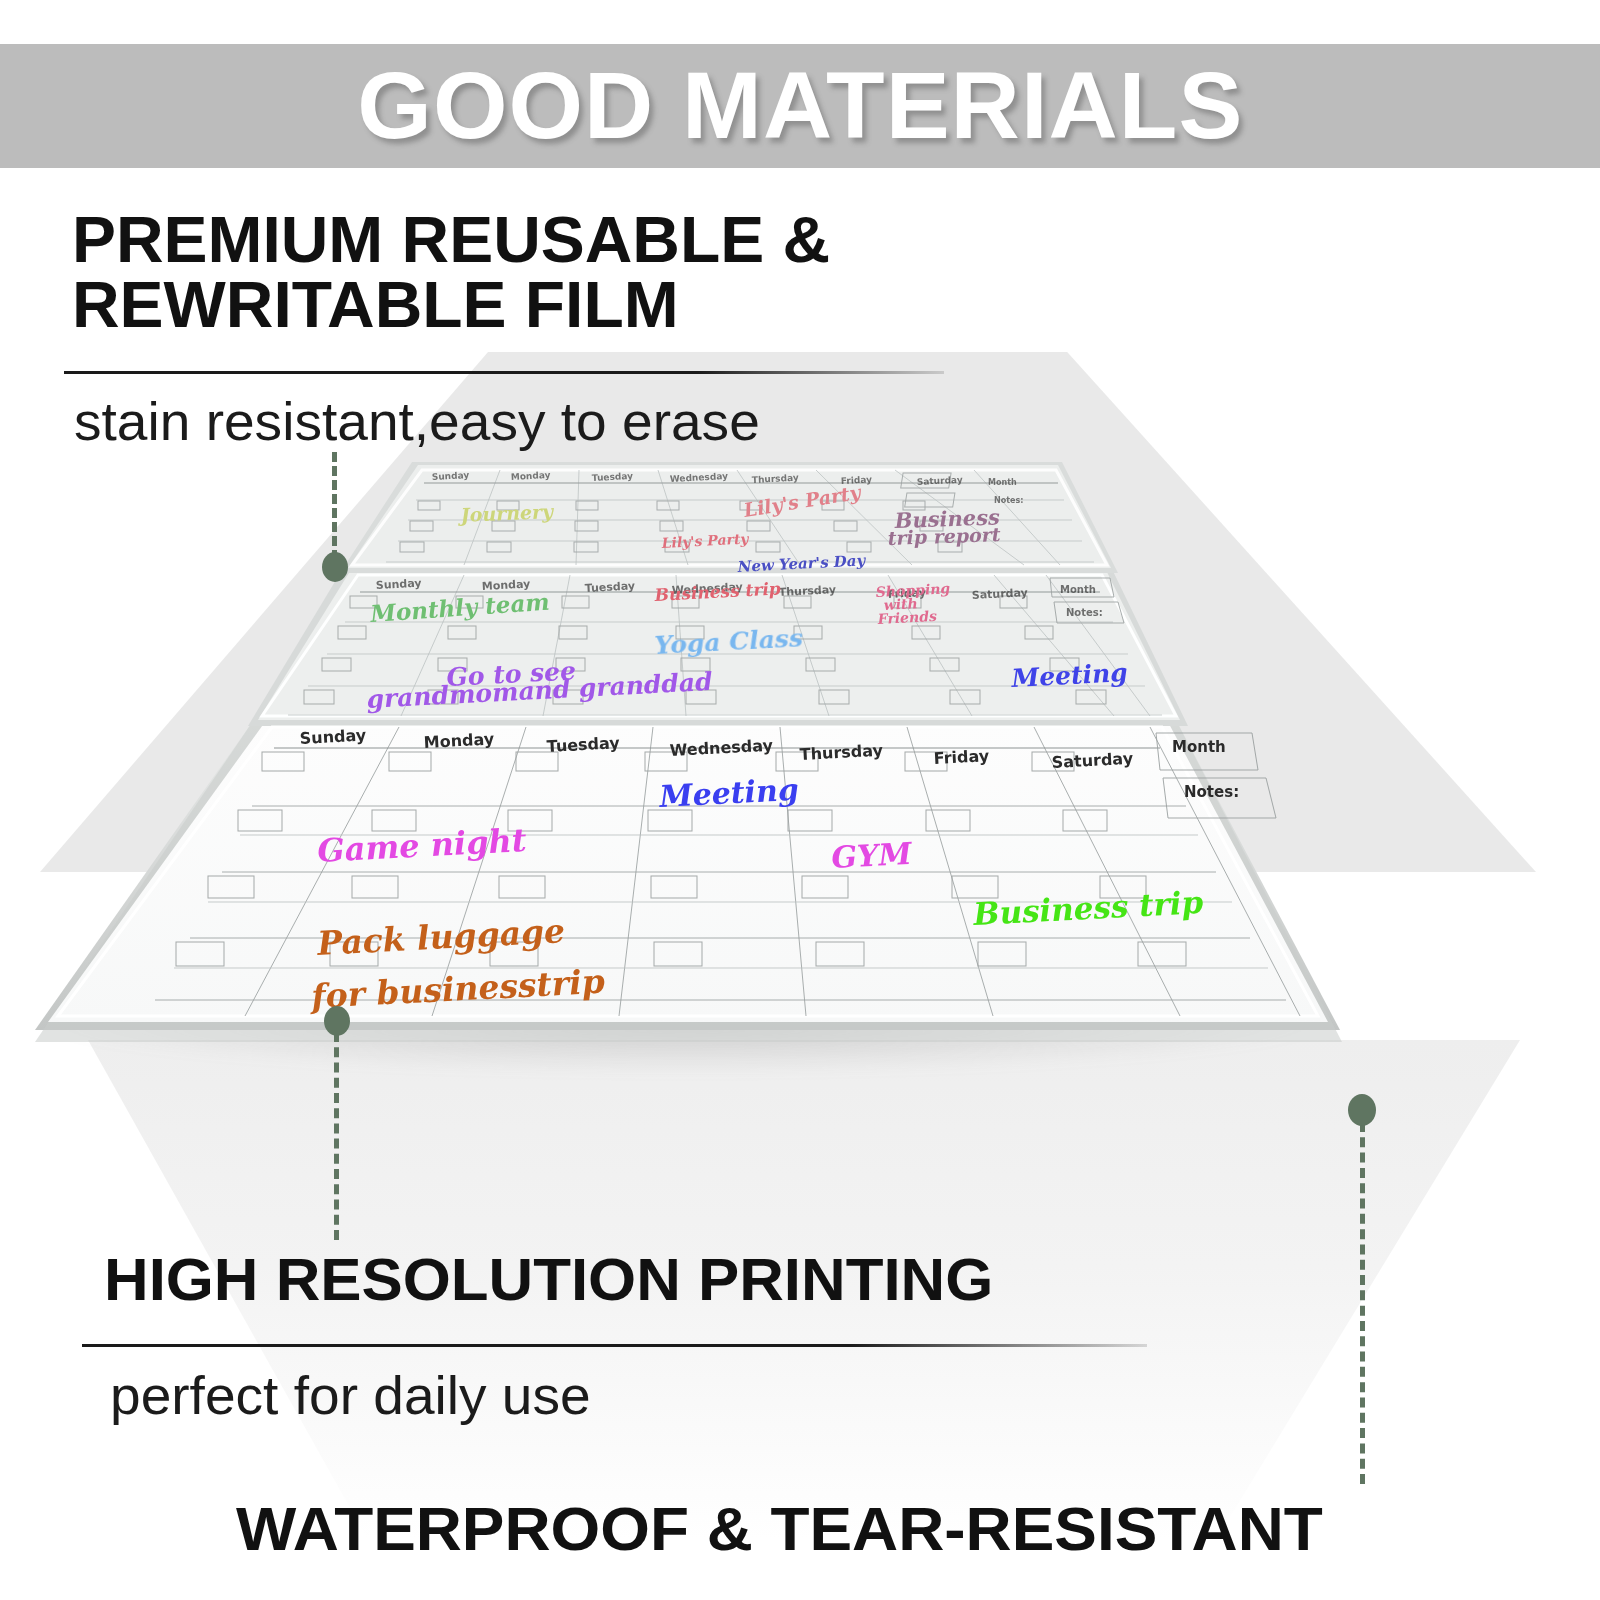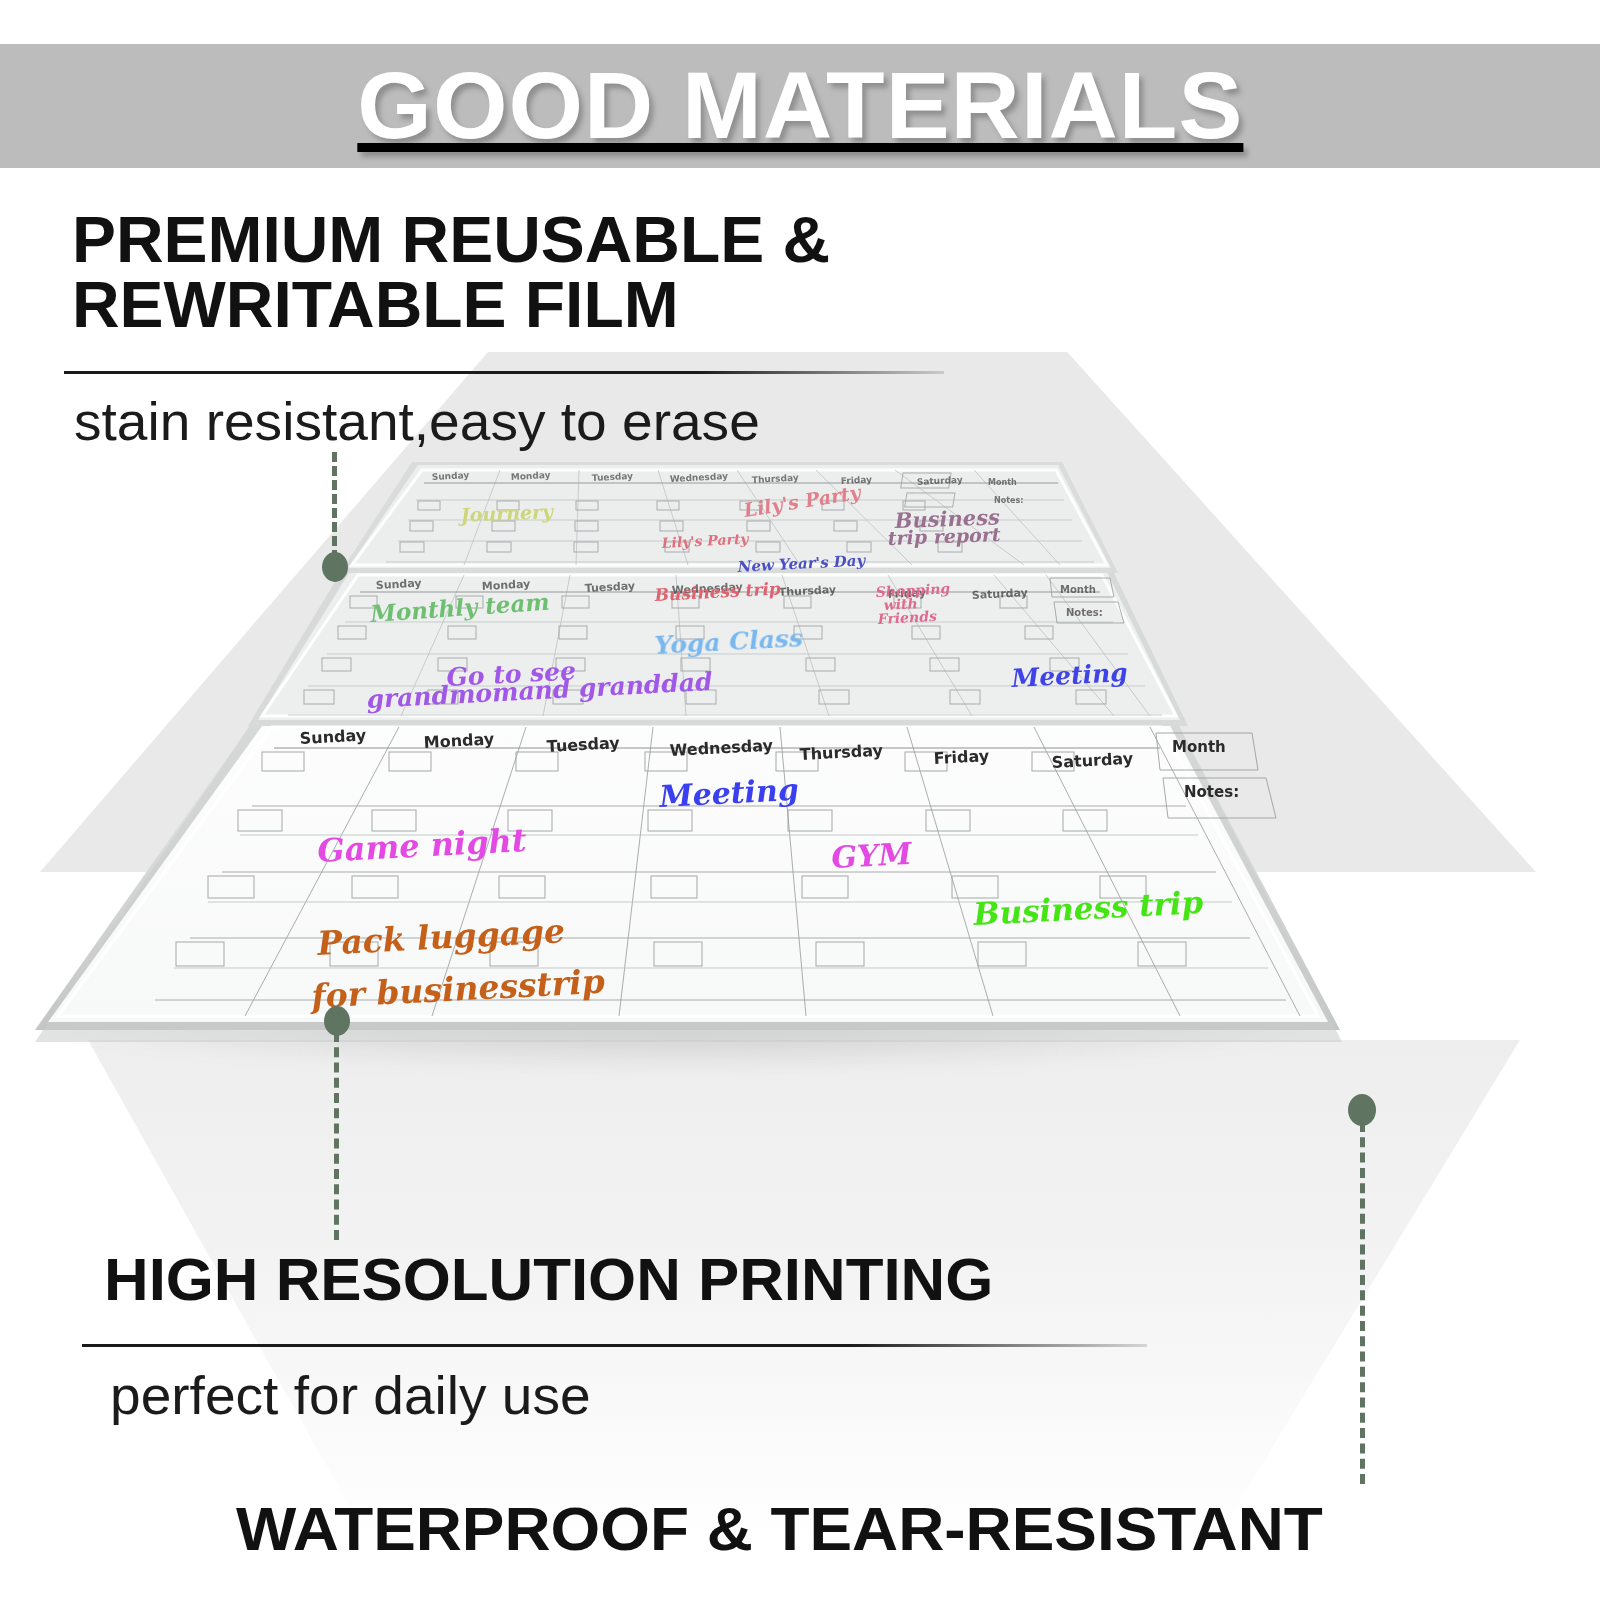--- a/index.html
+++ b/index.html
@@ -24,21 +24,20 @@
   .banner {
     position: absolute;
     left: 0;
     top: 44px;
     width: 1600px;
     height: 124px;
     background: #bcbcbc;
     display: flex;
     align-items: center;
     justify-content: center;
-    text-decoration: underline;
   }
   .banner-title {
     font-family: "Liberation Sans Narrow", "Liberation Sans", sans-serif;
     font-weight: 700;
     font-size: 94px;
     letter-spacing: 1px;
     color: #ffffff;
     transform: scaleX(1.02);
     text-shadow: 4px 5px 5px rgba(90,90,90,0.45);
     white-space: nowrap;

